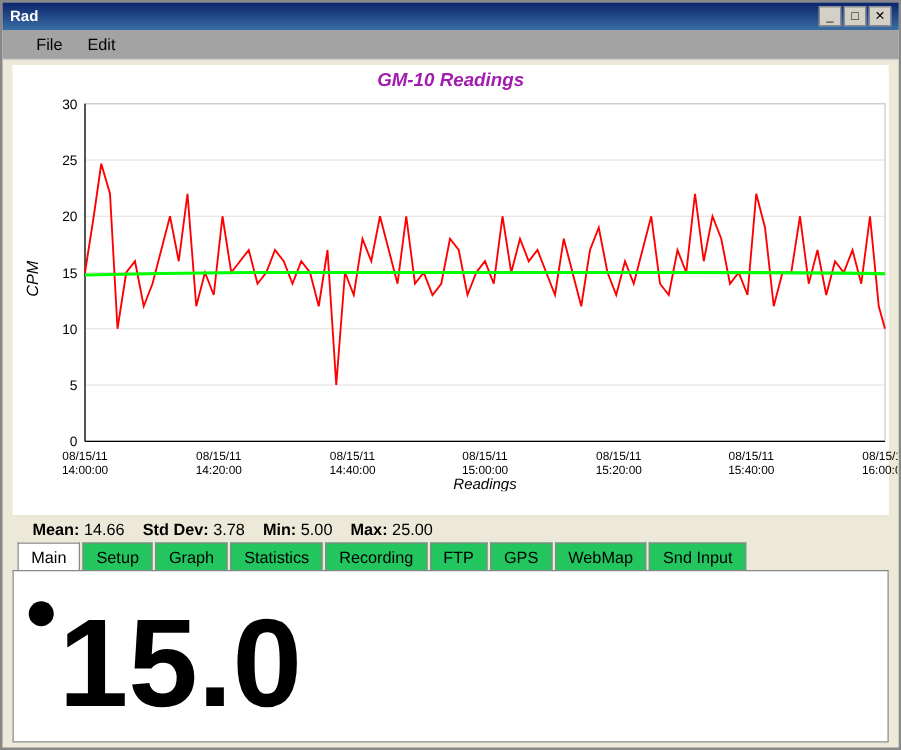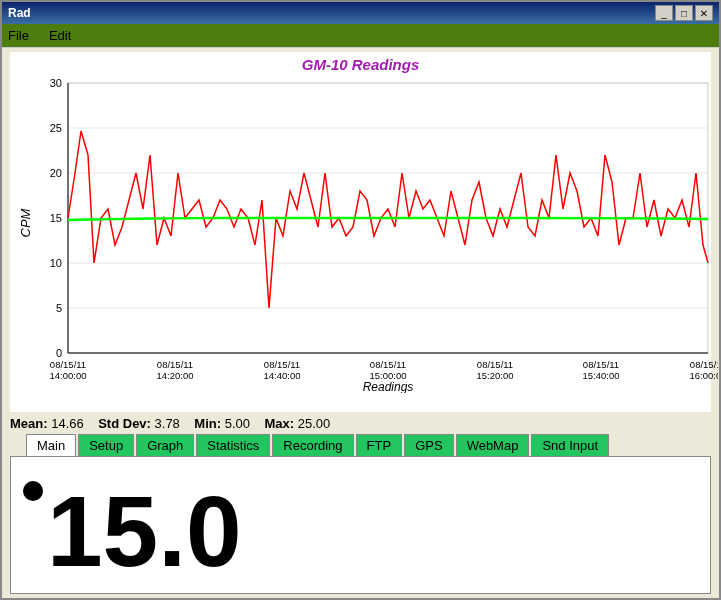--- a/index.html
+++ b/index.html
@@ -42,22 +42,22 @@
       background: #d4d0c8;
       border: 1px solid #888;
       font-size: 10px;
       cursor: pointer;
       display: flex;
       align-items: center;
       justify-content: center;
       color: black;
     }
     .menu-bar {
-      background: #4d7c0f;
-      padding: 2px 0;
+      background: #a3a3a3;
+      padding: 2px 21px;
       display: flex;
       gap: 8px;
       border-bottom: 1px solid #ccc;
       flex-shrink: 0;
     }
     .menu-item {
       font-size: 13px;
       padding: 2px 6px;
       cursor: pointer;
     }
@@ -74,30 +74,30 @@
       font-style: italic;
       font-weight: bold;
       padding: 4px 0 0 0;
       color: #a21caf;
     }
     svg.chart-svg {
       display: block;
     }
     .stats-bar {
       font-size: 13px;
-      padding: 2px 8px;
+      padding: 2px 24px;
       color: black;
       flex-shrink: 0;
     }
     .stats-bar b {
       font-weight: bold;
     }
     .tabs-bar {
       display: flex;
-      padding: 0 24px;
+      padding: 0 12px;
       gap: 0;
       flex-shrink: 0;
     }
     .tab {
       border: 1px solid #888;
       border-bottom: none;
       background: #22c55e;
       padding: 3px 10px;
       font-size: 13px;
       cursor: pointer;

